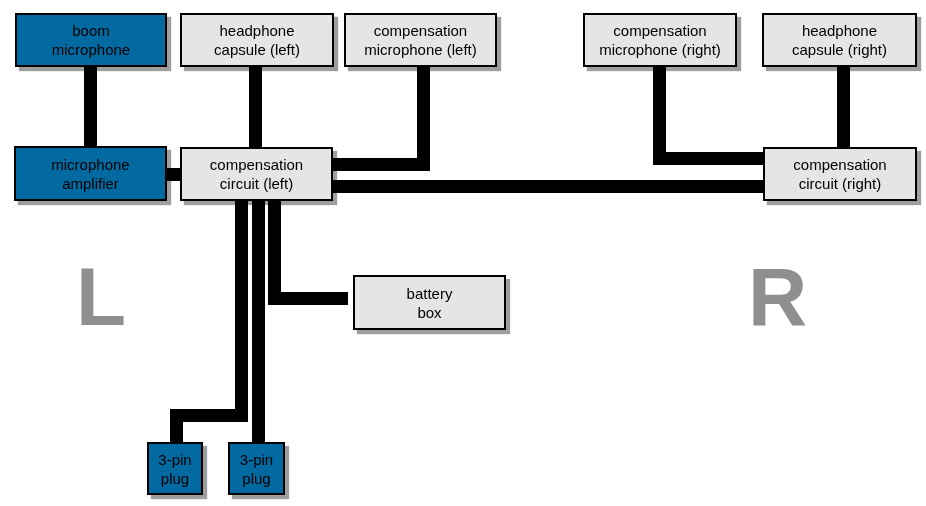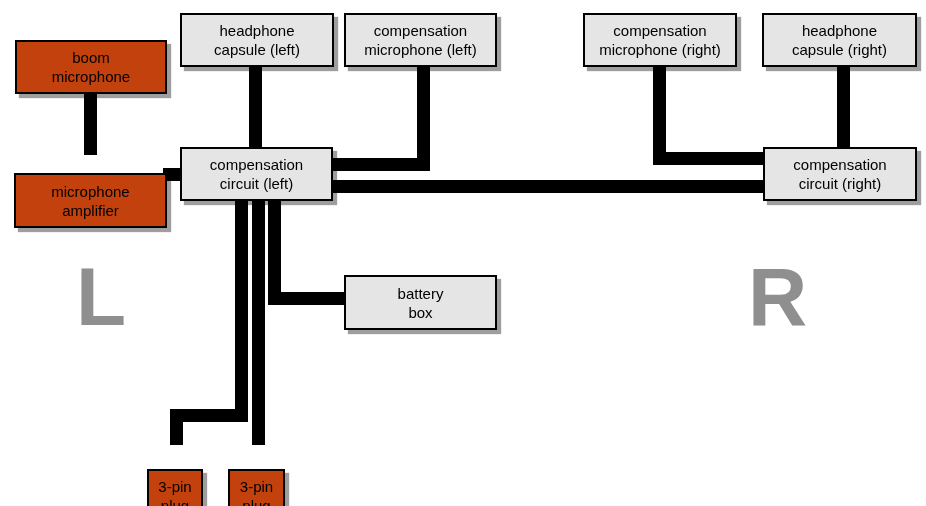--- a/index.html
+++ b/index.html
@@ -28,21 +28,21 @@
     text-align:center;
     z-index:2;
     box-sizing:border-box;
   }
   .dbox .lbl{
     font-size:15px;
     line-height:19px;
     color:#000;
     white-space:pre-line;
   }
-  .dbox.gray{background:#c2410c;margin-top:27px;}
+  .dbox.gray{background:#0369a1;}
   
   .channel{
     position:absolute;
     font-size:82px;
     font-weight:bold;
     line-height:1;
     color:#8f8f8f;
     z-index:0;
   }
 </style>
@@ -111,21 +111,21 @@
   <div class="dbox" style="left:180px;top:147px;width:153px;height:54px;">
     <span class="lbl">compensation
 circuit (left)</span>
   </div>
 
   <div class="dbox" style="left:763px;top:147px;width:154px;height:54px;">
     <span class="lbl">compensation
 circuit (right)</span>
   </div>
 
-  <div class="dbox" style="left:344px;top:275px;width:153px;height:55px;">
+  <div class="dbox" style="left:353px;top:275px;width:153px;height:55px;">
     <span class="lbl">battery
 box</span>
   </div>
 
   <div class="dbox gray" style="left:147px;top:442px;width:56px;height:53px;">
     <span class="lbl">3-pin
 plug</span>
   </div>
 
   <div class="dbox gray" style="left:228px;top:442px;width:57px;height:53px;">

